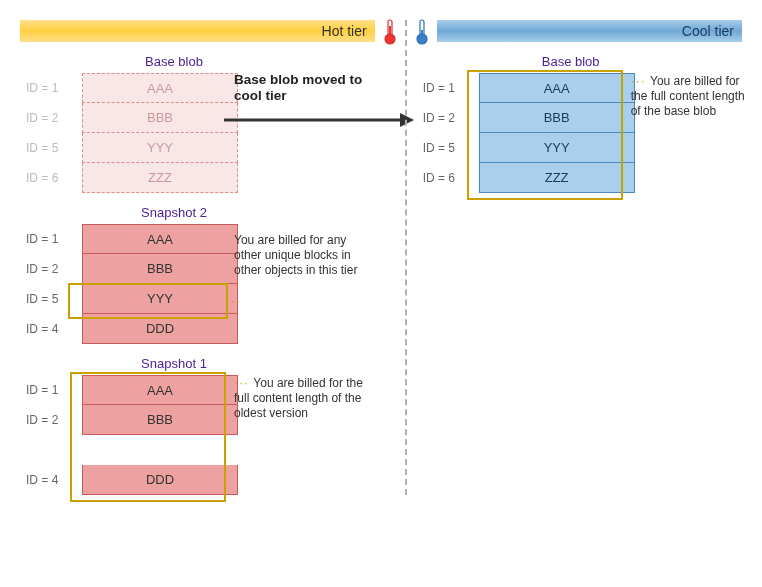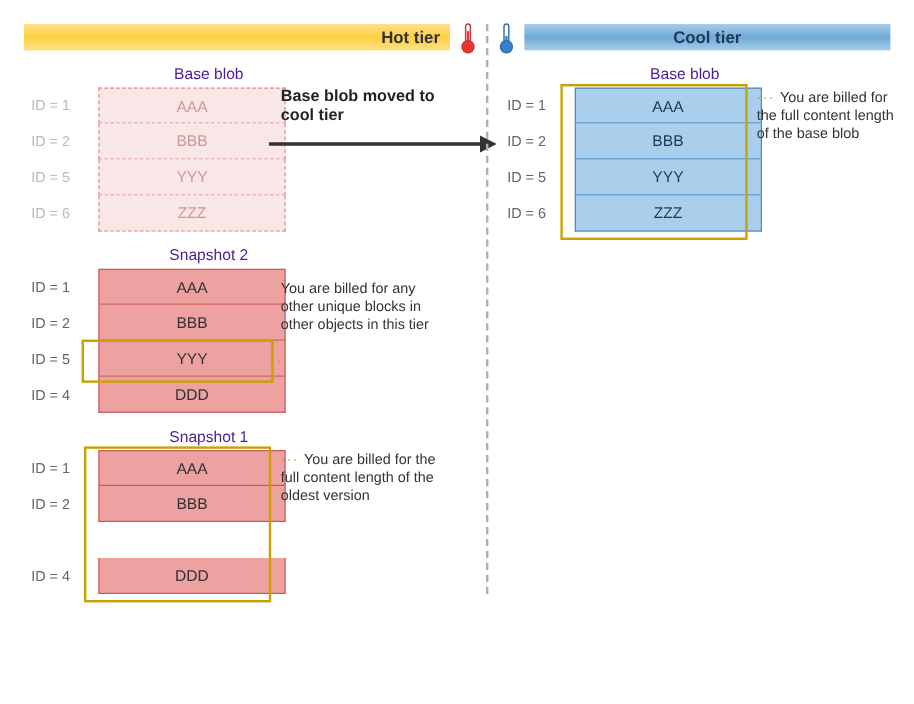--- a/index.html
+++ b/index.html
@@ -18,34 +18,34 @@
   }
   .tier {
     position: relative;
   }
   .tier.hot { width: 390px; }
   .tier.cool { width: 340px; border-left: 2px dashed #b0b0b0; padding-left: 0; }
   .tier-header {
     height: 22px;
     display: flex;
     align-items: center;
-    font-weight: 700;
+    font-weight: 400;
     font-size: 14px;
     padding: 0 8px;
     box-sizing: border-box;
     position: relative;
   }
   .tier.hot .tier-header {
     justify-content: flex-end;
     margin-right: 30px;
     background: linear-gradient(#ffe08a,#ffd040,#ffe08a);
     color: #333;
   }
   .tier.cool .tier-header {
-    justify-content: center;
+    justify-content: flex-end;
     margin-left: 30px;
     background: linear-gradient(#a7cdea,#6fa9d6,#a7cdea);
     color: #1a3a5a;
   }
   .thermo {
     position: absolute;
     top: -2px;
     width: 26px; height: 28px;
   }
   .tier.hot .thermo { right: 2px; }

